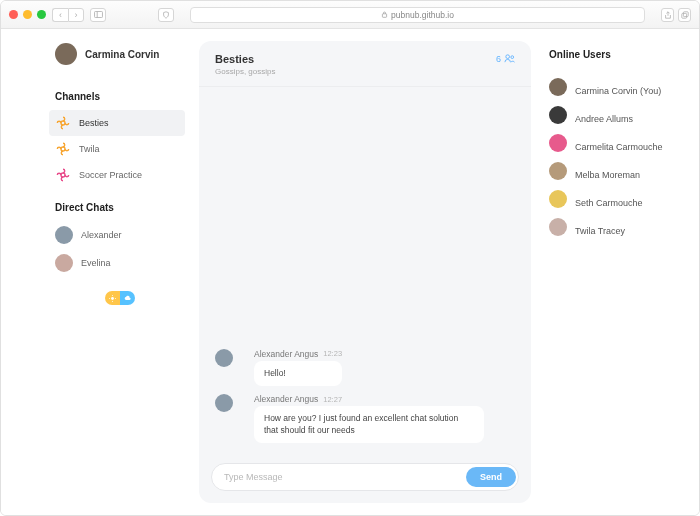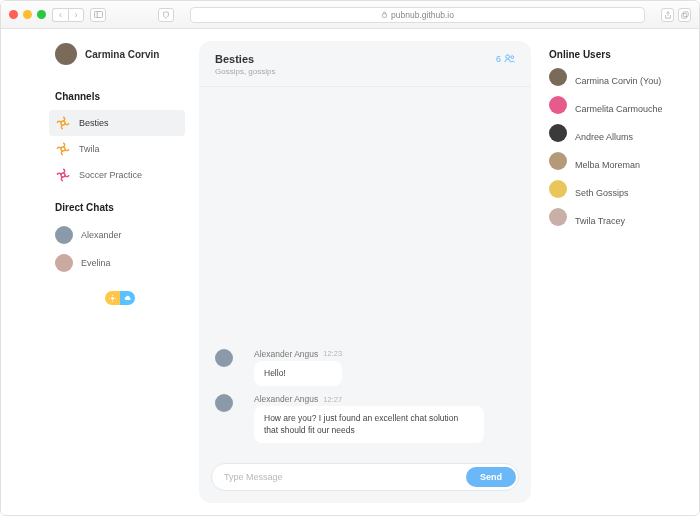--- a/index.html
+++ b/index.html
@@ -42,21 +42,21 @@
   .msg-col { display: flex; flex-direction: column; gap: 2px; }
   .msg-meta { font-size: 8.5px; color: #777; display: flex; align-items: center; gap: 5px; }
   .msg-meta .time { font-size: 7.5px; color: #b5b5b5; }
   .bubble { background: #fff; border-radius: 8px; padding: 7px 10px; font-size: 8.5px; color: #444; max-width: 230px; line-height: 1.35; }
   .input-row { padding: 10px 12px 12px 12px; }
   .input-bar { background: #fff; border: 1px solid #e5e6e9; border-radius: 20px; height: 28px; display: flex; align-items: center; padding: 2px 2px 2px 12px; }
   .input-bar input { flex: 1; border: none; outline: none; font-size: 9px; background: transparent; color: #333; }
   .input-bar input::placeholder { color: #b8b8b8; }
   .send-btn { background: #6ab8f7; color: #fff; font-size: 9px; font-weight: 600; border: none; border-radius: 10px; padding: 5px 14px; cursor: pointer; }
   .right { width: 160px; padding: 14px 14px 14px 10px; overflow: hidden; }
-  .right .section-title { margin-top: 6px; margin-bottom: 8px; }
+  .right .section-title { margin-top: 6px; margin-bottom: 18px; }
   .user-row { display: flex; align-items: flex-end; gap: 8px; font-size: 9px; color: #555; margin-bottom: 10px; }
 </style>
 </head>
 <body>
 
 <div class="window">
   <div class="titlebar">
     <div class="traffic">
       <div class="dot red"></div>
       <div class="dot yellow"></div>
@@ -224,34 +224,34 @@
     </div>
 
     <div class="right">
       <div class="section-title">Online Users</div>
       <div id="online">
           <div class="user-row">
             <span class="avatar sm" style="background:#7a6a5a"></span>
             <span>Carmina Corvin (You)</span>
           </div>
           <div class="user-row">
+            <span class="avatar sm" style="background:#3a3a3a"></span>
+            <span>Andree Allums</span>
+          </div>
+          <div class="user-row">
             <span class="avatar sm" style="background:#e75a8c"></span>
             <span>Carmelita Carmouche</span>
           </div>
           <div class="user-row">
-            <span class="avatar sm" style="background:#3a3a3a"></span>
-            <span>Andree Allums</span>
-          </div>
-          <div class="user-row">
             <span class="avatar sm" style="background:#b59a7a"></span>
             <span>Melba Moreman</span>
           </div>
           <div class="user-row">
             <span class="avatar sm" style="background:#e8c65a"></span>
-            <span>Seth Gossips</span>
+            <span>Seth Carmouche</span>
           </div>
           <div class="user-row">
             <span class="avatar sm" style="background:#c8b0a8"></span>
             <span>Twila Tracey</span>
           </div>
         </div>
     </div>
   </div>
 </div>
 

